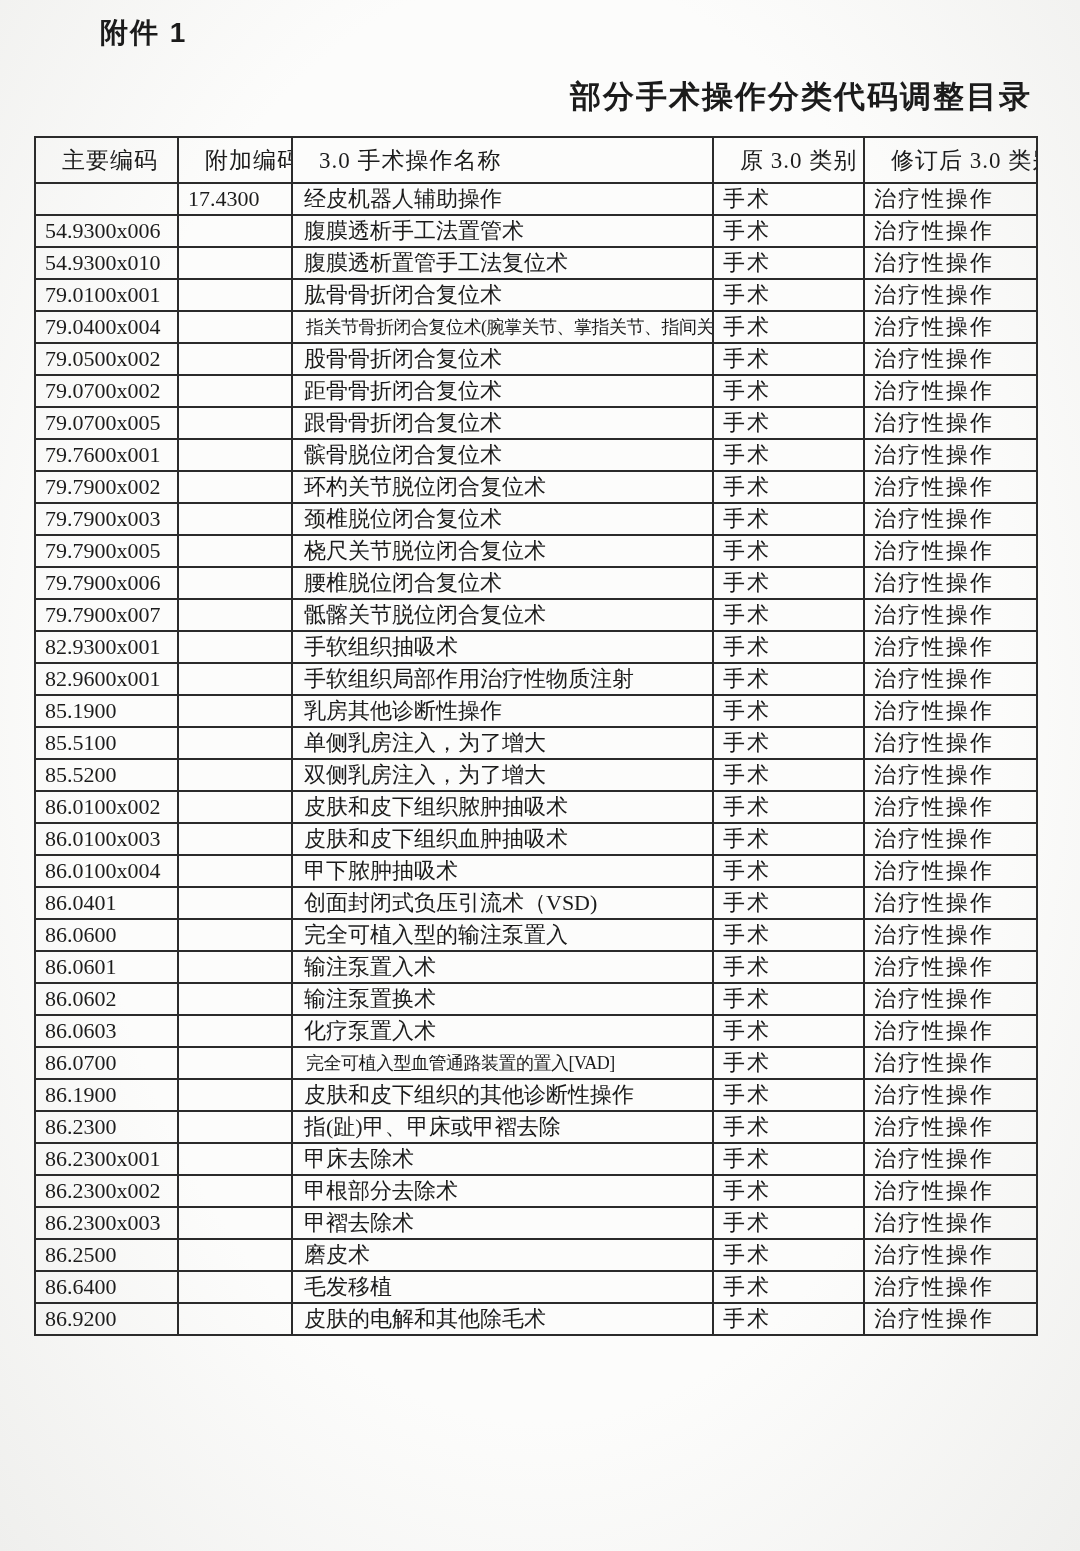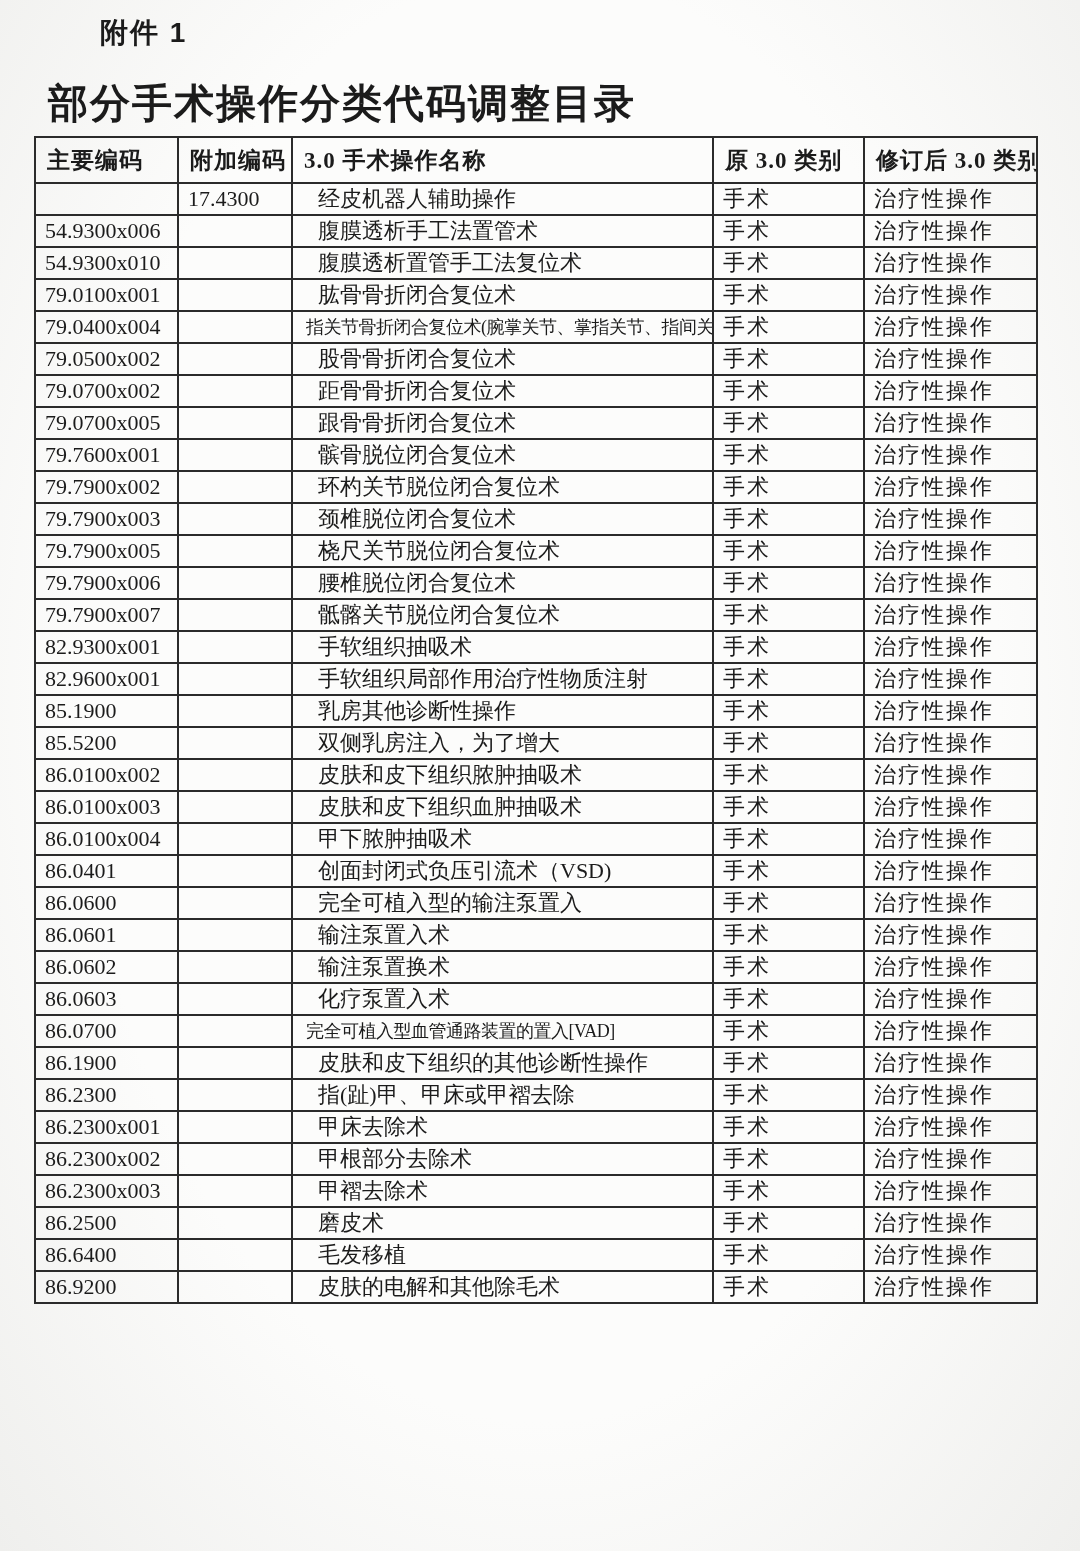--- a/index.html
+++ b/index.html
@@ -15,52 +15,52 @@
     color:var(--ink);
     overflow:hidden;
     position:relative;
   }
   .attachment{
     position:absolute;left:100px;top:14px;
     font-family:Liberation Sans, sans-serif;
     font-weight:700;font-size:28px;letter-spacing:2px;
   }
   .doc-title{
-    position:absolute;left:48px;top:76px;width:1002px;
-    text-align:left;
+    position:absolute;left:30px;top:76px;width:1002px;
+    text-align:right;
     font-family:"Liberation Sans","DejaVu Sans",sans-serif;
-    font-weight:700;font-size:40px;letter-spacing:2px;
+    font-weight:700;font-size:31px;letter-spacing:2px;
   }
   table.code-table{
     position:absolute;left:34px;top:136px;
     width:1002px;
     border-collapse:collapse;
     table-layout:fixed;
   }
   .code-table th,.code-table td{
     border:2px solid var(--line);
     overflow:hidden;
     white-space:nowrap;
     vertical-align:middle;
   }
   .code-table th{
     height:44px;
-    font-weight:700;
+    font-weight:400;
     font-size:23px;
     text-align:left;
-    padding:0 0 0 11px;
+    padding:0 0 0 26px;
     letter-spacing:1px;
     margin-top:25px;
   }
   .code-table td{
     height:29.3px;
     font-size:22px;
     padding:0 0 0 9px;
   }
-  .code-table td:nth-child(3){padding-left:25px;}
+  .code-table td:nth-child(3){padding-left:11px;}
   .code-table td:nth-child(4),.code-table td:nth-child(5){letter-spacing:2px;}
   .code-table td.condensed{
     font-size:18px;
     letter-spacing:-0.5px;
     padding-left:13px;
   }
 </style>
 </head>
 <body>
 
@@ -199,20 +199,27 @@
         <td>治疗性操作</td>
       </tr>
       <tr>
         <td>85.1900</td>
         <td></td>
         <td>乳房其他诊断性操作</td>
         <td>手术</td>
         <td>治疗性操作</td>
       </tr>
       <tr>
+        <td>85.5100</td>
+        <td></td>
+        <td>单侧乳房注入，为了增大</td>
+        <td>手术</td>
+        <td>治疗性操作</td>
+      </tr>
+      <tr>
         <td>85.5200</td>
         <td></td>
         <td>双侧乳房注入，为了增大</td>
         <td>手术</td>
         <td>治疗性操作</td>
       </tr>
       <tr>
         <td>86.0100x002</td>
         <td></td>
         <td>皮肤和皮下组织脓肿抽吸术</td>

